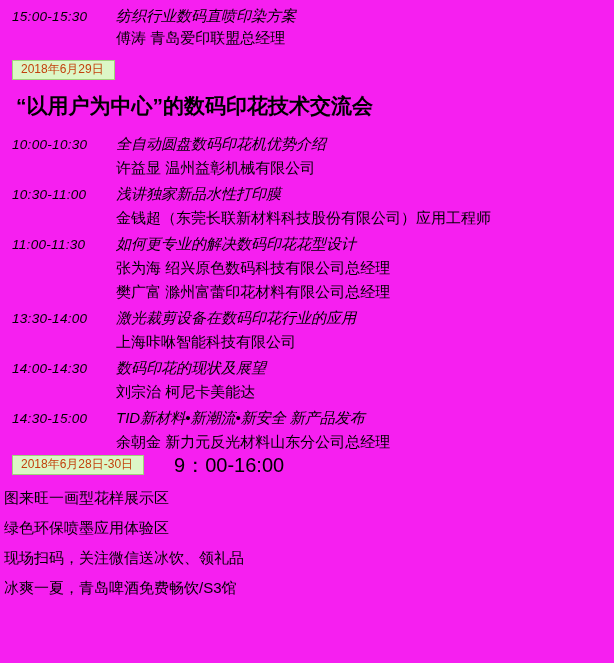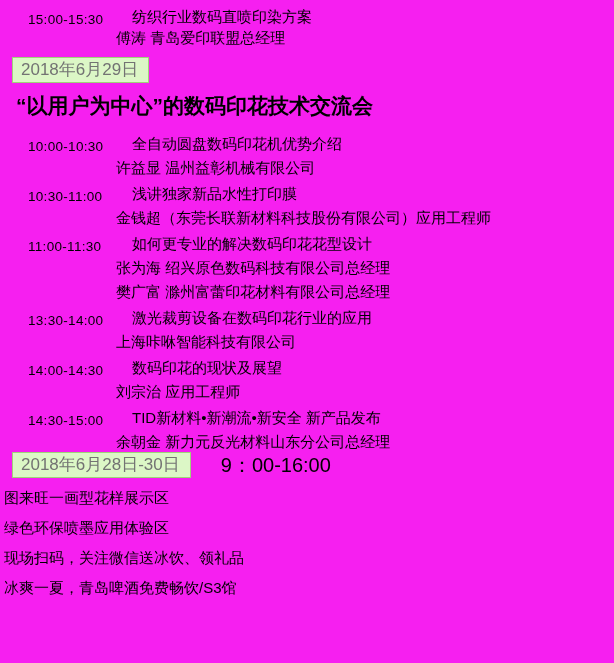--- a/index.html
+++ b/index.html
@@ -17,23 +17,24 @@
   .page {
     position: relative;
     width: 614px;
     height: 663px;
     box-sizing: border-box;
   }
 
   
   .row {
     display: flex;
-    align-items: flex-end;
-    padding: 0 0 0 28px;
+    align-items: center;
+    padding: 0 0 0 12px;
     box-sizing: border-box;
+    font-style: italic;
   }
   .time {
     flex: 0 0 104px;
     font-size: 13.5px;
     letter-spacing: 0.3px;
     white-space: nowrap;
   }
   .title {
     font-size: 15px;
     white-space: nowrap;
@@ -56,22 +57,22 @@
   .chip-wrap {
     padding-left: 12px;
     height: 26px;
     display: flex;
     align-items: center;
   }
   .chip {
     display: inline-block;
     background: #dcf7c6;
     border: 1px solid #9fd37a;
-    color: #737373;
-    font-size: 17px;
+    color: #c2410c;
+    font-size: 12px;
     padding: 2px 10px 3px 8px;
     line-height: 1.15;
     white-space: nowrap;
   }
   .chip-extra {
     font-size: 20px;
     margin-left: 30px;
     white-space: nowrap;
   }
 
@@ -148,21 +149,21 @@
     </div>
     <div class="speaker-row sp">
       <span class="speaker">上海咔咻智能科技有限公司</span>
     </div>
 
     <div class="row sess">
       <span class="time">14:00-14:30</span>
       <span class="title">数码印花的现状及展望</span>
     </div>
     <div class="speaker-row sp">
-      <span class="speaker">刘宗治  应用工程师</span>
+      <span class="speaker">刘宗治  柯尼卡美能达</span>
     </div>
 
     <div class="row sess">
       <span class="time">14:30-15:00</span>
       <span class="title">TID新材料•新潮流•新安全  新产品发布</span>
     </div>
     <div class="speaker-row sp">
       <span class="speaker">余朝金  新力元反光材料山东分公司总经理</span>
     </div>
 

